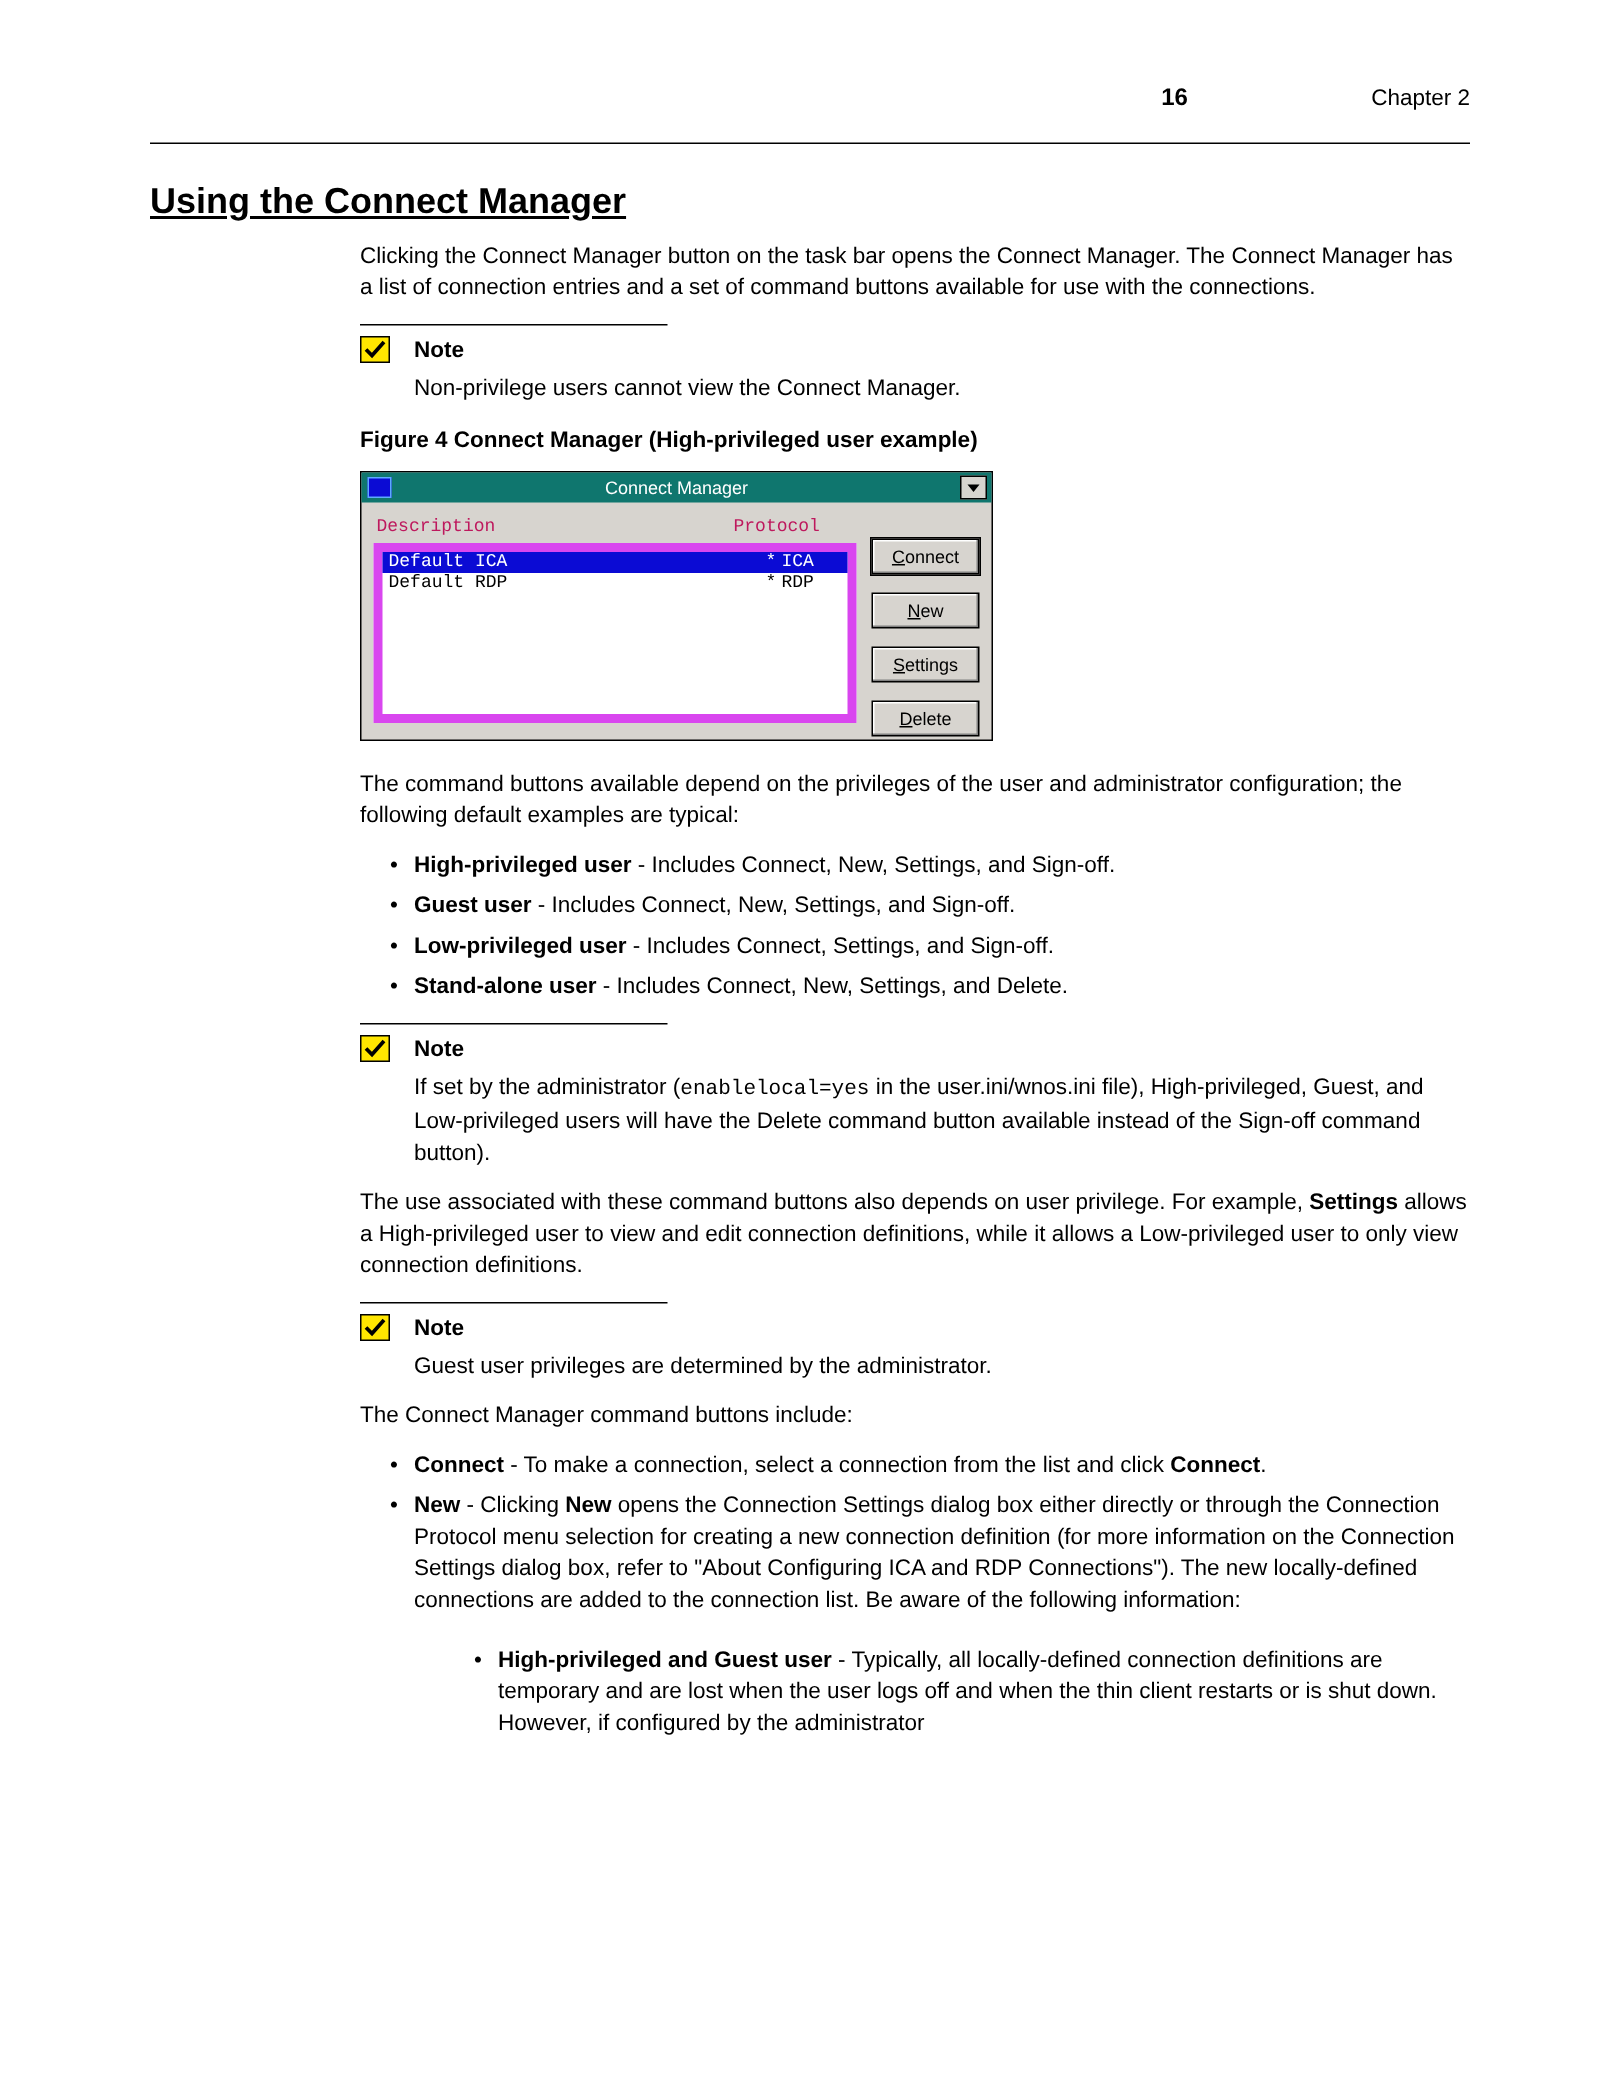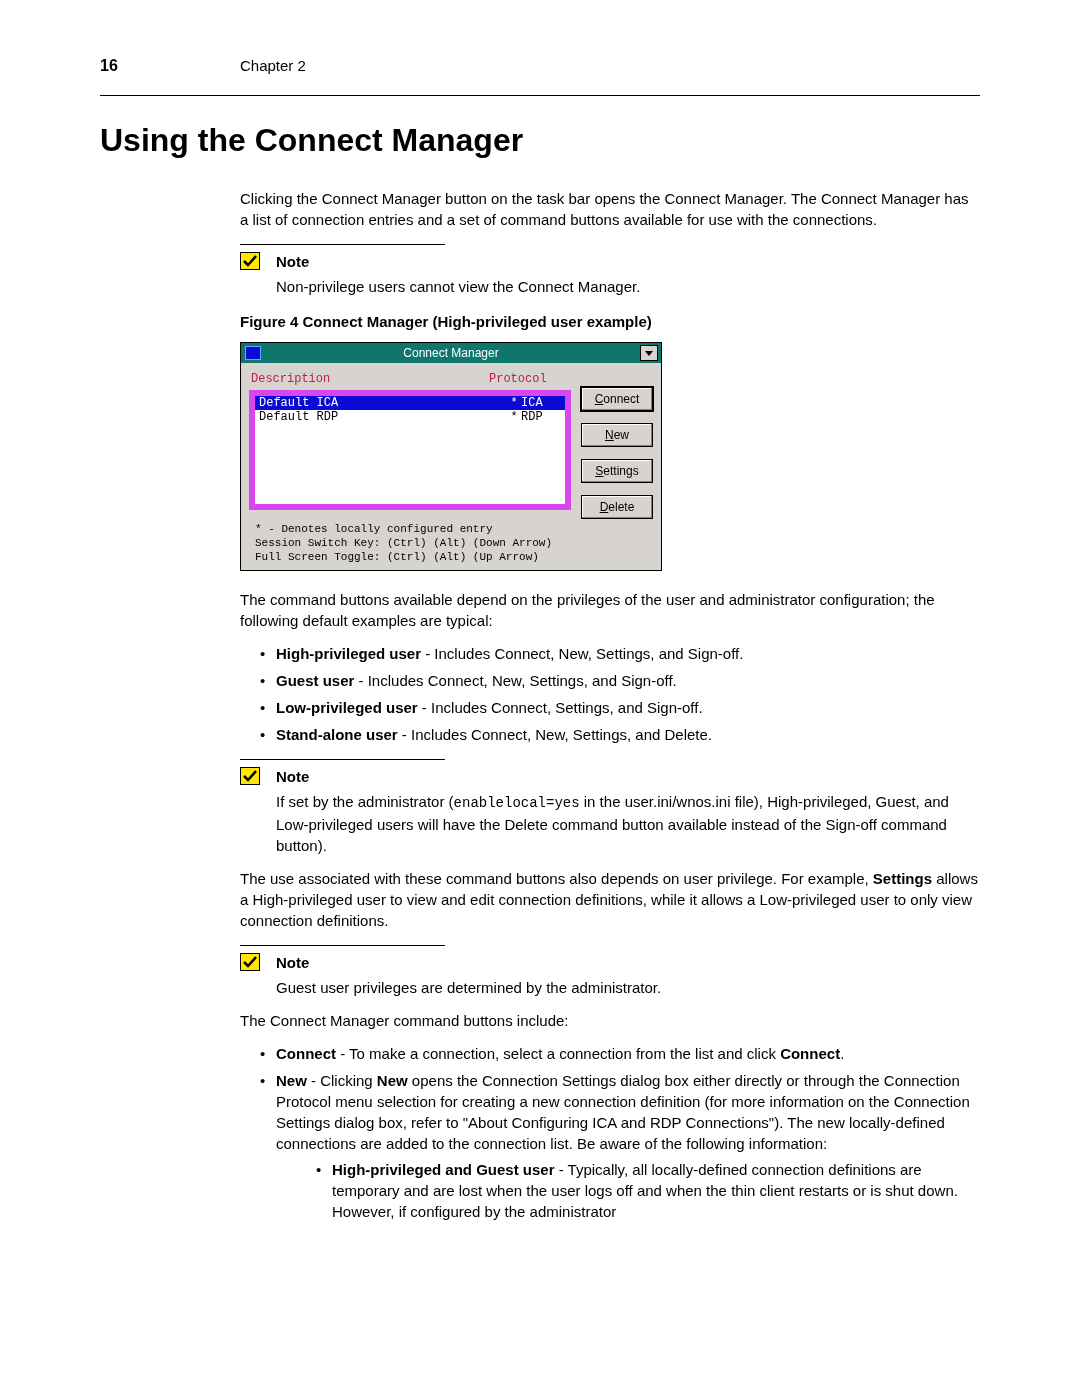--- a/index.html
+++ b/index.html
@@ -15,38 +15,40 @@
     width: 1080px;
     min-height: 1397px;
     padding: 55px 100px 60px 100px;
     box-sizing: border-box;
     position: relative;
   }
   .header-row {
     display: flex;
     align-items: baseline;
     margin-bottom: 18px;
+    justify-content: flex-end;
   }
   .page-num {
     font-weight: bold;
     font-size: 16px;
     width: 140px;
   }
   .chapter-label {
     font-size: 15px;
   }
   .hr-top {
     border: none;
     border-top: 1px solid #000;
     margin: 8px 0 22px 0;
   }
   h1.section-title {
-    font-size: 32px;
+    font-size: 24px;
     font-weight: bold;
-    margin: 0 0 25px 0;
+    margin: 0 0 8px 0;
+    text-decoration: underline;
   }
   .body-indent {
     margin-left: 140px;
   }
   p { margin: 0 0 12px 0; }
   .note-sep {
     border: none;
     border-top: 1px solid #000;
     width: 205px;
     margin: 14px 0 6px 0;
@@ -92,21 +94,21 @@
   }
   ul.bullets > li::before {
     content: "•";
     position: absolute;
     left: 0;
     top: 0;
   }
   ul.sub-bullets {
     list-style: none;
     padding-left: 40px;
-    margin: 5px 0 6px 0;
+    margin: 19px 0 6px 0;
   }
   ul.sub-bullets > li {
     position: relative;
     padding-left: 16px;
     margin-bottom: 6px;
   }
   ul.sub-bullets > li::before {
     content: "•";
     position: absolute;
     left: 0;
@@ -278,25 +280,20 @@
         </div>
         <div class="cm-right">
           <div class="cm-btn default">
               <span><span class="ul">C</span><span></span>onnect</span>
             </div>
           <div class="cm-btn"><span class="ul">N</span>ew</div>
           <div class="cm-btn"><span class="ul">S</span>ettings</div>
           <div class="cm-btn"><span class="ul">D</span>elete</div>
         </div>
       </div>
-      <div class="cm-footer">
-        <div>* - Denotes locally configured entry</div>
-        <div>Session Switch Key: (Ctrl) (Alt) (Down Arrow)</div>
-        <div>Full Screen Toggle: (Ctrl) (Alt) (Up   Arrow)</div>
-      </div>
     </div>
 
     <p>The command buttons available depend on the privileges of the user and administrator configuration; the following default examples are typical:</p>
 
     <ul class="bullets">
       <li><b>High-privileged user</b><span> - Includes Connect, New, Settings, and Sign-off.</span></li>
       <li><b>Guest user</b><span> - Includes Connect, New, Settings, and Sign-off.</span></li>
       <li><b>Low-privileged user</b><span> - Includes Connect, Settings, and Sign-off.</span></li>
       <li><b>Stand-alone user</b><span> - Includes Connect, New, Settings, and Delete.</span></li>
     </ul>

